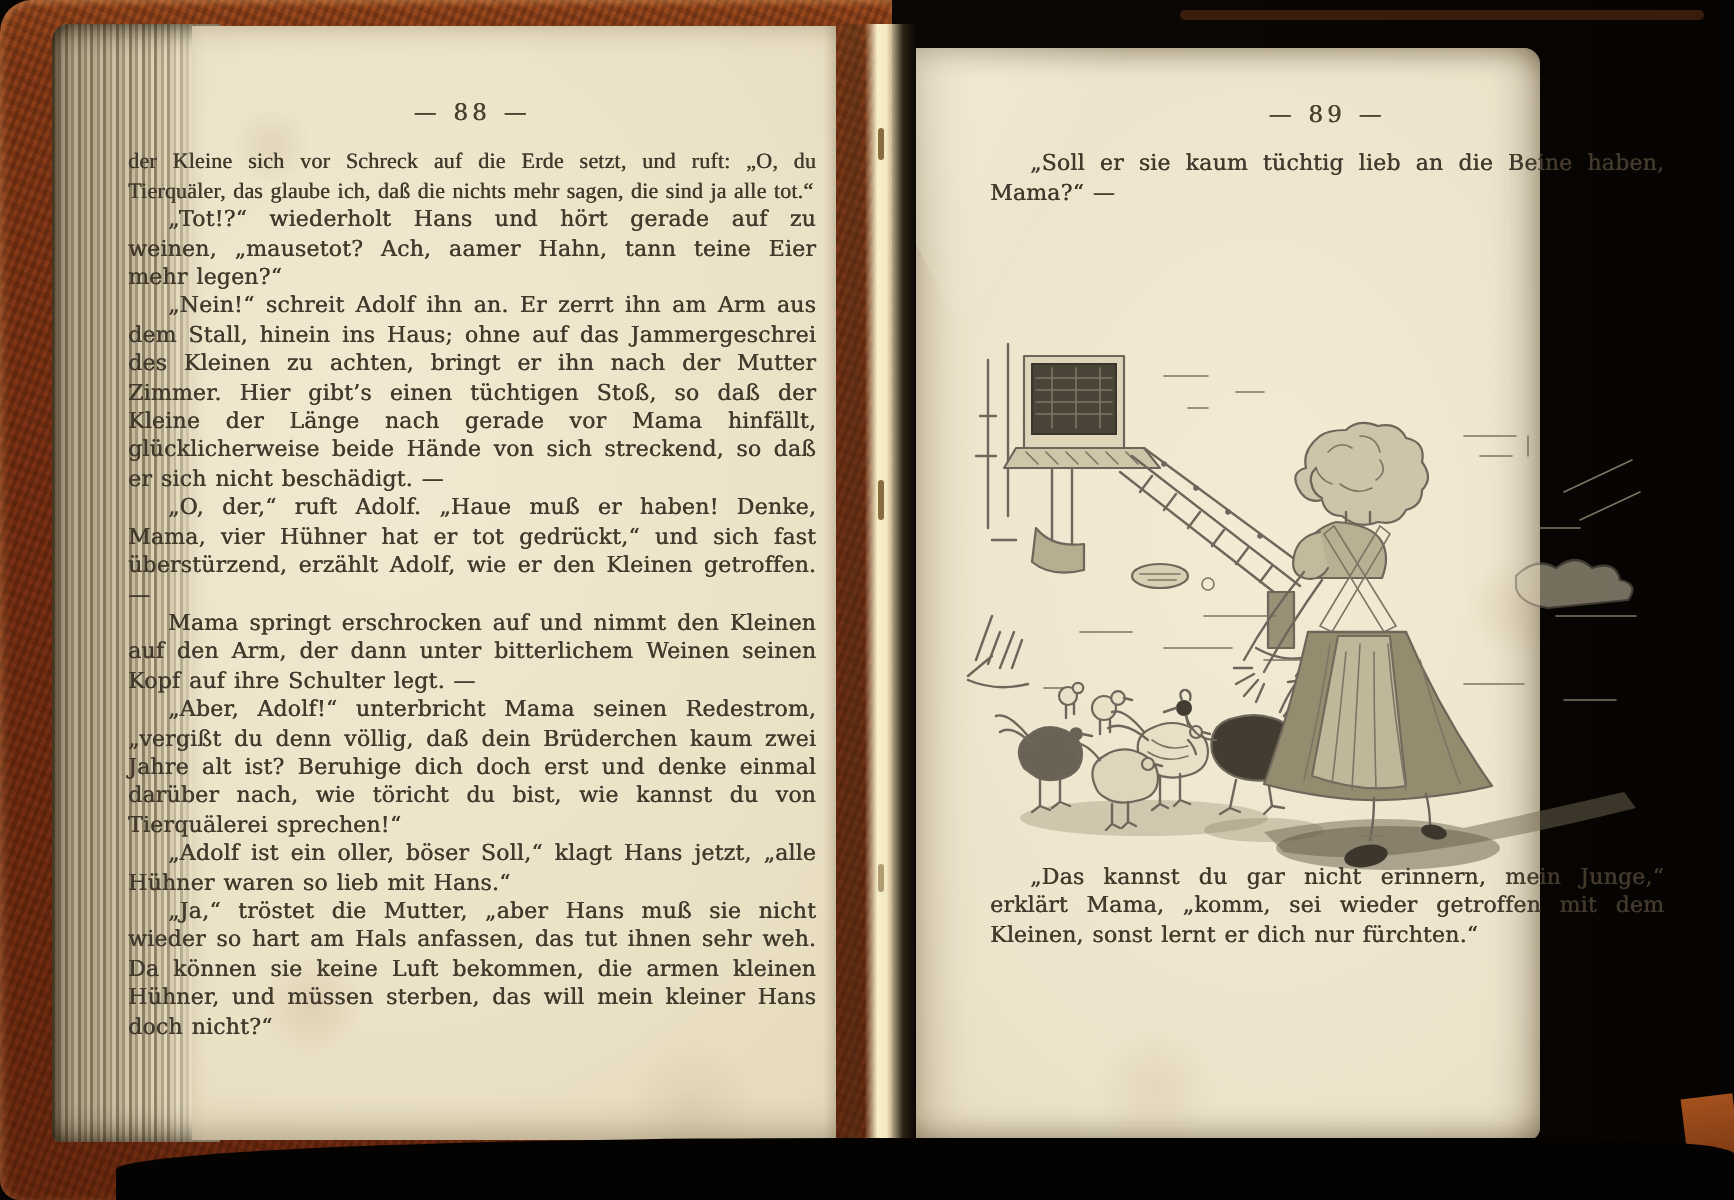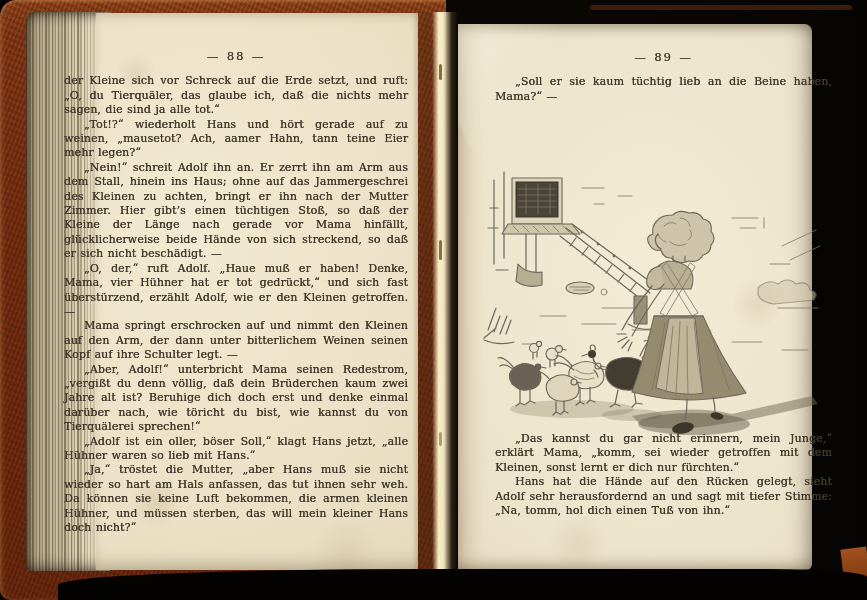--- a/index.html
+++ b/index.html
@@ -32,40 +32,40 @@
   .spots-left{position:absolute;inset:0;pointer-events:none;background:
     radial-gradient(circle at -40px 532px,rgba(151,111,56,.55),rgba(151,111,56,0) 30px),
     radial-gradient(circle at 60px 490px,rgba(140,105,60,.14),rgba(140,105,60,0) 26px),
     radial-gradient(circle at 40px 60px,rgba(130,100,60,.12),rgba(130,100,60,0) 20px),
     radial-gradient(circle at 250px 540px,rgba(140,105,60,.10),rgba(140,105,60,0) 34px);}
   
   .gutter{position:absolute;left:412px;top:12px;width:46px;height:560px;background:
     linear-gradient(90deg,rgba(70,50,25,0) 0%,rgba(70,50,25,.38) 34%,rgba(70,48,22,.16) 44%,#f8efc9 58%,#f2e8c2 68%,rgba(115,90,50,.32) 86%,rgba(115,90,50,0) 100%);}
   .stitch{position:absolute;left:27px;width:3px;background:#6e4d1e;border-radius:2px;opacity:.8;}
   
-  .page-right{position:absolute;left:458px;top:24px;width:354px;height:546px;
+  .page-right{position:absolute;left:458px;top:24px;width:312px;height:546px;
     background:radial-gradient(115% 95% at 55% 45%,#f3ebd4 0%,#ece3cb 58%,#e1d5b8 100%);
     border-radius:0 8px 6px 0;
     box-shadow:inset 18px 0 24px -15px rgba(105,80,45,.42), inset -16px 0 22px -14px rgba(60,42,20,.5), inset 0 12px 14px -10px rgba(60,45,22,.4), inset 0 -12px 16px -10px rgba(70,52,26,.42);}
   .crease-right-top{position:absolute;left:0;top:0;width:120px;height:140px;opacity:.6;pointer-events:none;
     background:linear-gradient(118deg,rgba(255,252,236,.6),rgba(255,252,236,0) 55%);
     clip-path:polygon(0 0,100% 0,18% 100%,0 70%);}
   .spots-right{position:absolute;inset:0;pointer-events:none;background:
     radial-gradient(circle at 300px 280px,rgba(140,100,55,.12),rgba(140,100,55,0) 26px),
     radial-gradient(circle at 368px 470px,rgba(150,110,60,.18),rgba(150,110,60,0) 14px),
     radial-gradient(circle at 120px 520px,rgba(140,100,55,.10),rgba(140,100,55,0) 30px);}
   
   .bottom-shadow{position:absolute;left:58px;top:569px;width:809px;height:31px;background:#040302;
     border-radius:45% 12% 0 0 / 16px 8px 0 0;}
   
   .pagehead{text-align:center;font-size:11.5px;letter-spacing:2px;color:#4d4031;margin:0 0 11px 0;}
   .textblock{position:absolute;color:#433a2d;font-size:11px;line-height:14.4px;
     text-align:justify;letter-spacing:.1px;word-spacing:.8px;text-shadow:.25px 0 0 currentColor;}
   .textblock p{margin:0;text-indent:20px;}
-  .textblock p.noindent{text-indent:0;}
+  .textblock p.noindent{text-indent:0;font-family:Liberation Serif, serif;}
   .tb-88{left:-32px;top:36px;width:344px;}   
   .tb-89-top{left:37px;top:26px;width:337px;}
   .tb-89-bottom{left:37px;top:408px;width:337px;}
   .illustration{position:absolute;left:24px;top:142px;width:364px;height:286px;}
   svg .sk{stroke:#6e665a;stroke-width:1.2;fill:none;stroke-linecap:round;stroke-linejoin:round;}
   svg .skf{stroke:#6e665a;stroke-width:1.1;stroke-linecap:round;stroke-linejoin:round;}
   svg .thin{stroke:#7d7564;stroke-width:.8;fill:none;stroke-linecap:round;}
 </style>
 </head>
 <body>
@@ -219,19 +219,18 @@
           <ellipse cx="201" cy="262" rx="11" ry="5.5" fill="#3c362c" transform="rotate(-10 201 262)"></ellipse>
           <ellipse cx="235" cy="250" rx="6.5" ry="3.6" fill="#3c362c" transform="rotate(12 235 250)"></ellipse>
         </g>
       </svg>
     </div>
 
     <div class="textblock tb-89-bottom">
       <div>
 
       <p>„Das kannst du gar nicht erinnern, mein Junge,“ erklärt Mama, „komm, sei wieder getroffen mit dem Kleinen, sonst lernt er dich nur fürchten.“</p>
-          <p>Hans hat die Hände auf den Rücken gelegt, sieht Adolf sehr herausfordernd an und sagt mit tiefer Stimme: „Na, tomm, hol dich einen Tuß von ihn.“</p>
         </div>
     </div>
   </div>
 
   <div class="bottom-shadow"></div>
 </div>
 
 </body></html>

